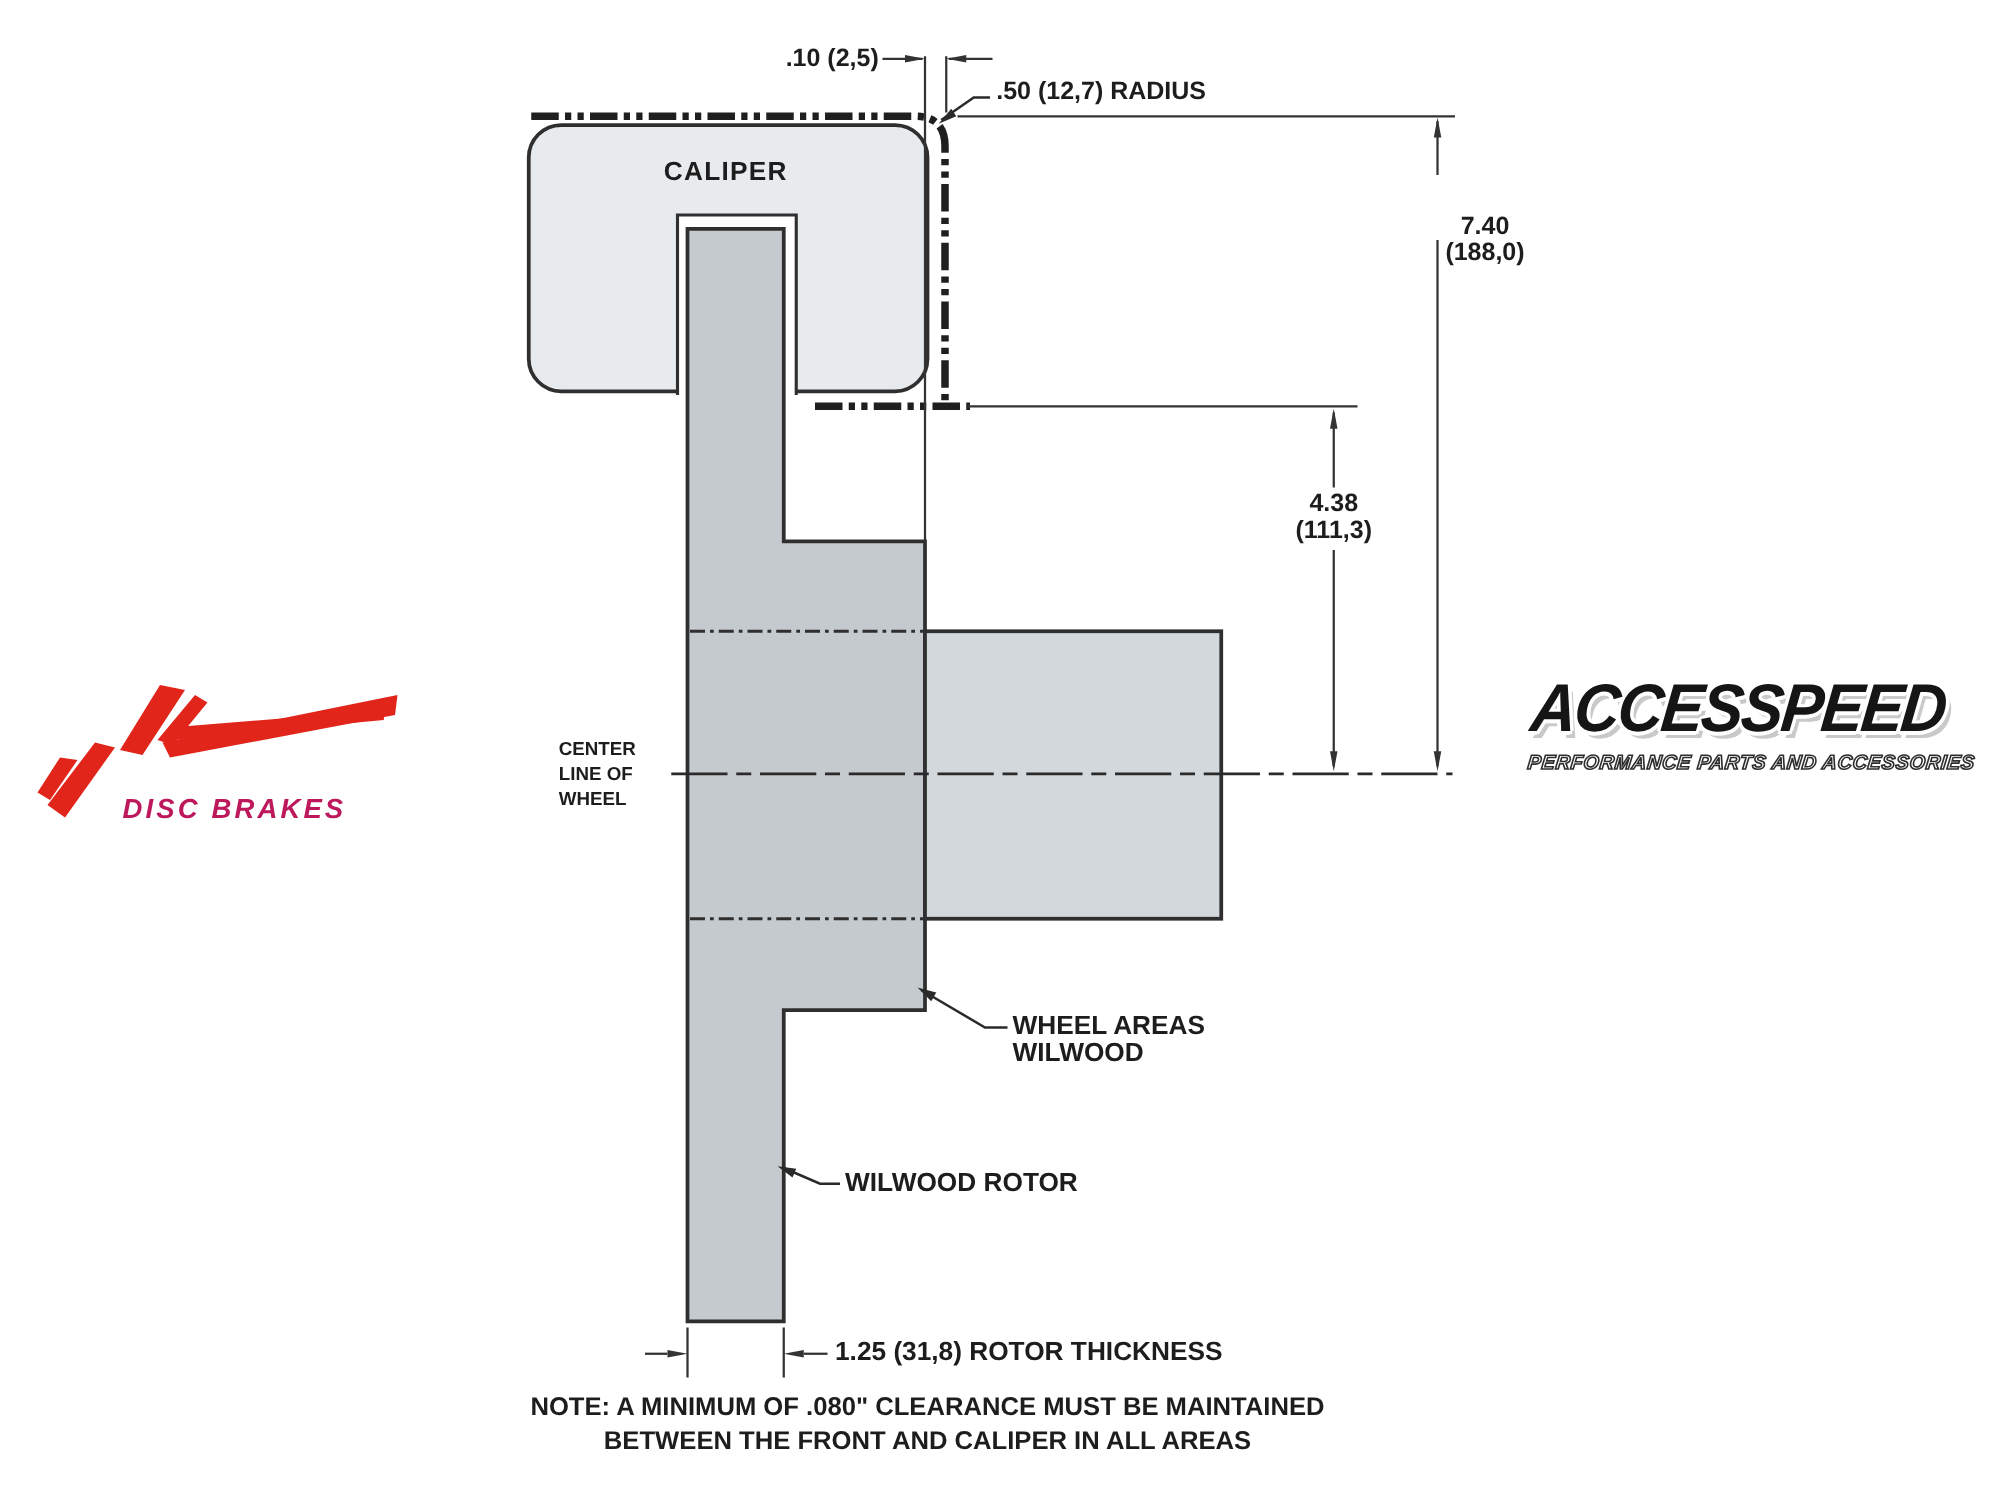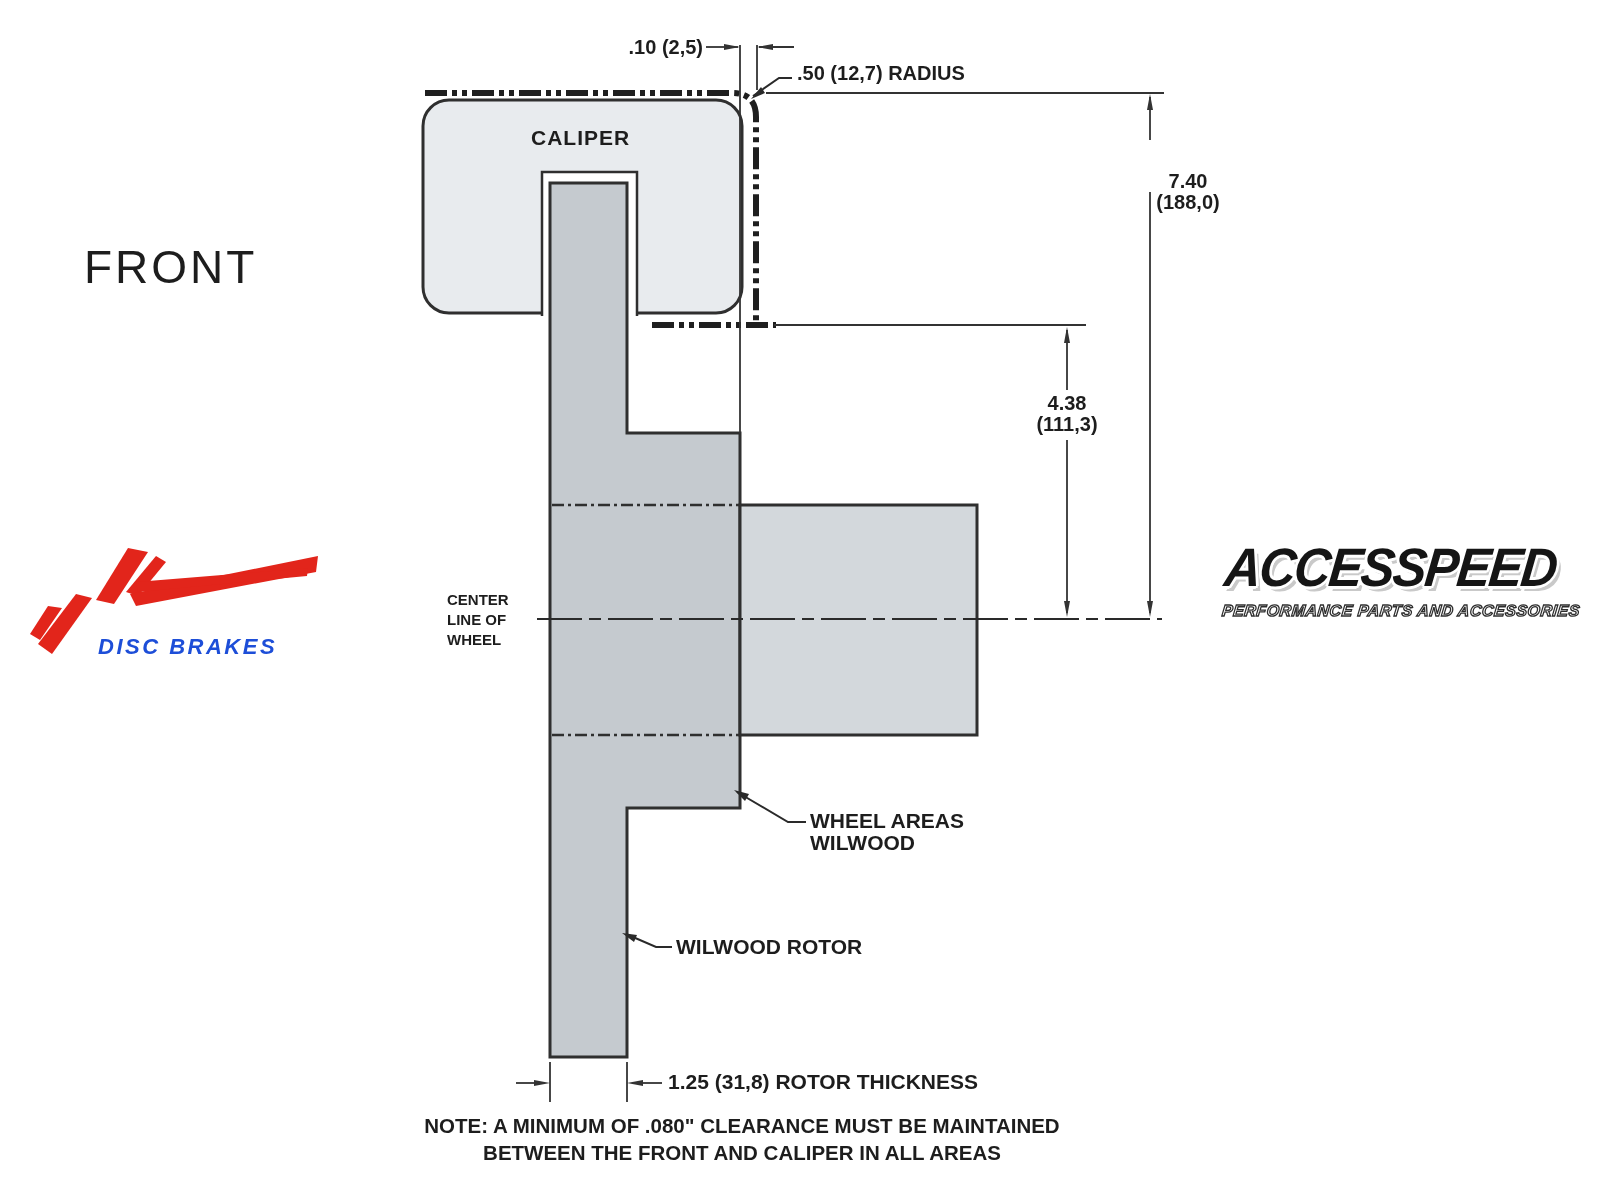--- a/index.html
+++ b/index.html
@@ -17,21 +17,21 @@
   .cl{font-size:15px;line-height:20px;}
   .note{font-size:20.5px;line-height:27px;text-align:center;width:700px;white-space:normal;}
   
   .ww{position:absolute;left:18px;top:542px;width:310px;height:120px;}
   .ww-word{
     position:absolute;left:0px;top:22px;font-size:60px;font-weight:800;
     letter-spacing:-3px;color:#141414;font-family:"DejaVu Sans",sans-serif;
   }
   .ww-tag{
     position:absolute;left:80px;top:92px;font-size:22px;font-weight:800;
-    font-style:italic;letter-spacing:2.5px;color:#1d4ed8;
+    font-style:italic;letter-spacing:2.5px;color:#be185d;
   }
   
   .ap{position:absolute;left:1206px;top:536px;width:390px;height:110px;text-align:center;}
   .ap-word{
     display:inline-block;font-size:54px;font-weight:900;font-style:italic;
     letter-spacing:-2px;color:#151515;transform:skewX(-6deg) scaleX(0.94);
     transform-origin:left center;white-space:nowrap;
     text-shadow:-2px -2px 0 #fff,2px -2px 0 #fff,-2px 2px 0 #fff,2px 2px 0 #fff,
                 -3px 0 0 #fff,3px 0 0 #fff,0 3px 0 #fff,0 -3px 0 #fff,5px 5px 0 #c9c9c9;
   }
@@ -106,21 +106,20 @@
       <polygon points="751,99 761,87 765,93" stroke="none"></polygon>
 
       <path d="M806 822 L788 822 L737 792" fill="none"></path>
       <polygon points="734,790 749,794 745,801" stroke="none"></polygon>
 
       <path d="M672 947 L656 947 L626 934" fill="none"></path>
       <polygon points="622,933 637,935 634,942" stroke="none"></polygon>
     </g>
   </svg>
 
-  <div class="lbl front" style="left:84px;top:240px;">FRONT</div>
 
   <div class="lbl caliper" style="left:531px;top:126px;">CALIPER</div>
 
   <div class="lbl dim" style="left:608px;top:36px;width:95px;text-align:right;">.10 (2,5)</div>
 
   <div class="lbl dim" style="left:797px;top:62px;">.50 (12,7) RADIUS</div>
 
   <div class="lbl dim dim-c" style="left:1138px;top:144px;width:100px;margin-top:27px;">
     <div>7.40</div>
     <div>(188,0)</div>

